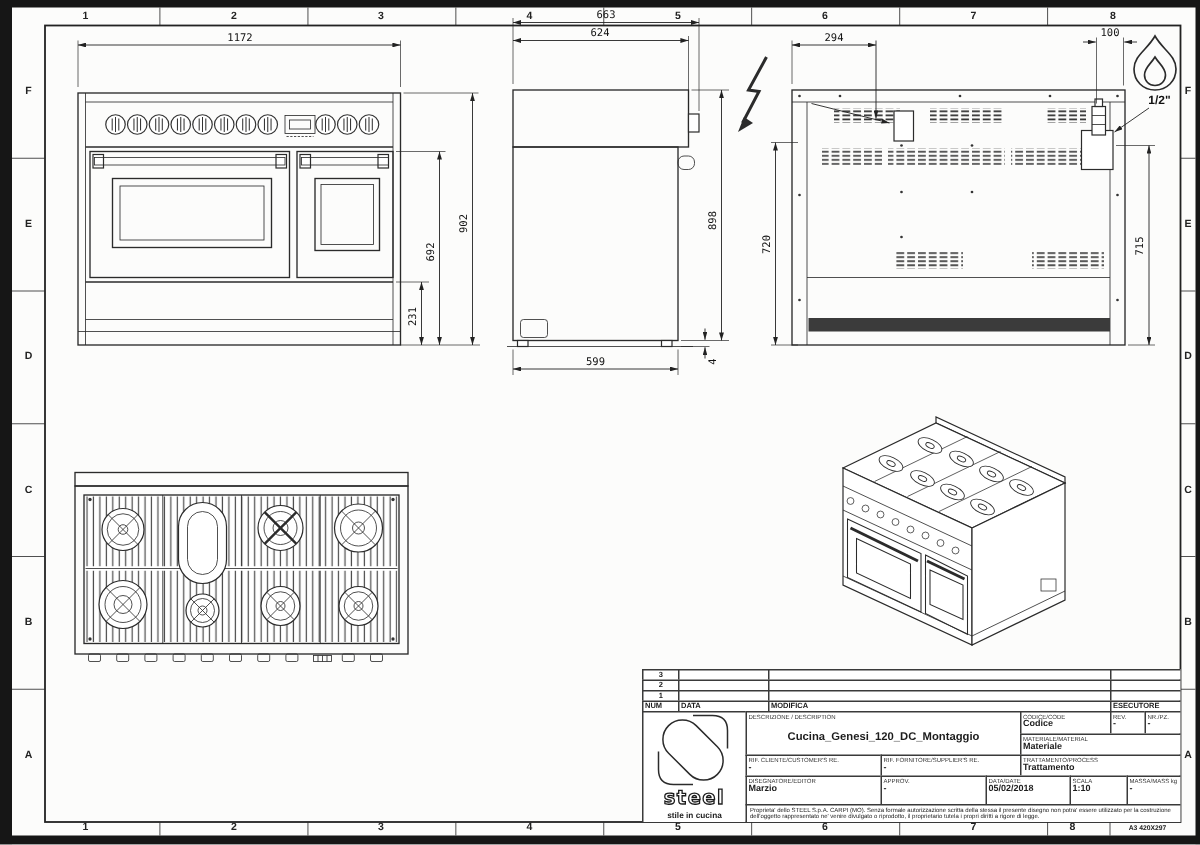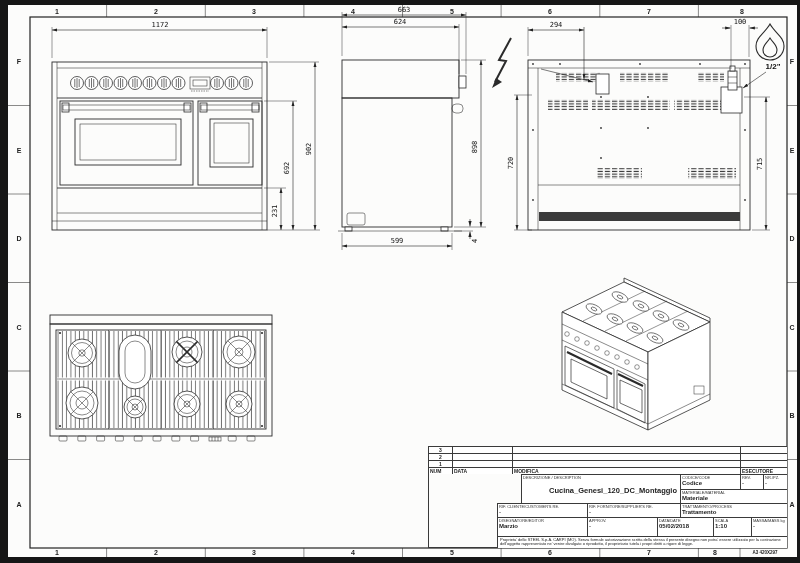--- a/index.html
+++ b/index.html
@@ -446,22 +446,35 @@
   <div class="tbcell" style="left:740px;top:453px;width:47px;height:7px"></div>
   <div class="tbcell rownum" style="left:428px;top:460px;width:24px;height:7px">1</div>
   <div class="tbcell" style="left:452px;top:460px;width:60px;height:7px"></div>
   <div class="tbcell" style="left:512px;top:460px;width:228px;height:7px"></div>
   <div class="tbcell" style="left:740px;top:460px;width:47px;height:7px"></div>
   <div class="tbcell hdr" style="left:428px;top:467px;width:24px;height:7px">NUM</div>
   <div class="tbcell hdr" style="left:452px;top:467px;width:60px;height:7px">DATA</div>
   <div class="tbcell hdr" style="left:512px;top:467px;width:228px;height:7px">MODIFICA</div>
   <div class="tbcell hdr" style="left:740px;top:467px;width:47px;height:7px">ESECUTORE</div>
 
-
-  <div class="tbcell" style="left:521px;top:474px;width:183px;height:29px">
+  <div class="tbcell" style="left:428px;top:474px;width:69px;height:74px">
+    <svg width="69" height="74" viewBox="0 0 69 74">
+      <g fill="none" stroke="#2b2b2b" stroke-width="1">
+        <g transform="rotate(45 33 25)">
+            <rect x="10" y="12" width="46" height="26" rx="13"></rect>
+          </g>
+        <path d="M33,2 L46,2 Q56,2 56,12 L56,24"></path>
+        <path d="M33,48 L20,48 Q10,48 10,38 L10,26"></path>
+      </g>
+      <text x="34" y="61" text-anchor="middle" style="font:bold 13px 'DejaVu Sans',sans-serif" fill="#fff" stroke="#1c1c1c" stroke-width="0.9" letter-spacing="1">steel</text>
+      <text x="34" y="70" text-anchor="middle" style="font:bold 5.5px 'Liberation Sans',sans-serif" fill="#1c1c1c">stile in cucina</text>
+    </svg>
+  </div>
+
+  <div class="tbcell" style="left:497px;top:474px;width:183px;height:29px">
     <span class="lab">DESCRIZIONE / DESCRIPTION</span>
     <span class="desc-val">Cucina_Genesi_120_DC_Montaggio</span>
   </div>
   <div class="tbcell" style="left:680px;top:474px;width:60px;height:15px">
     <span class="lab">CODICE/CODE</span>
     <span class="val">Codice</span>
   </div>
   <div class="tbcell" style="left:740px;top:474px;width:23px;height:15px">
     <span class="lab">REV.</span>
     <span class="val">-</span>

